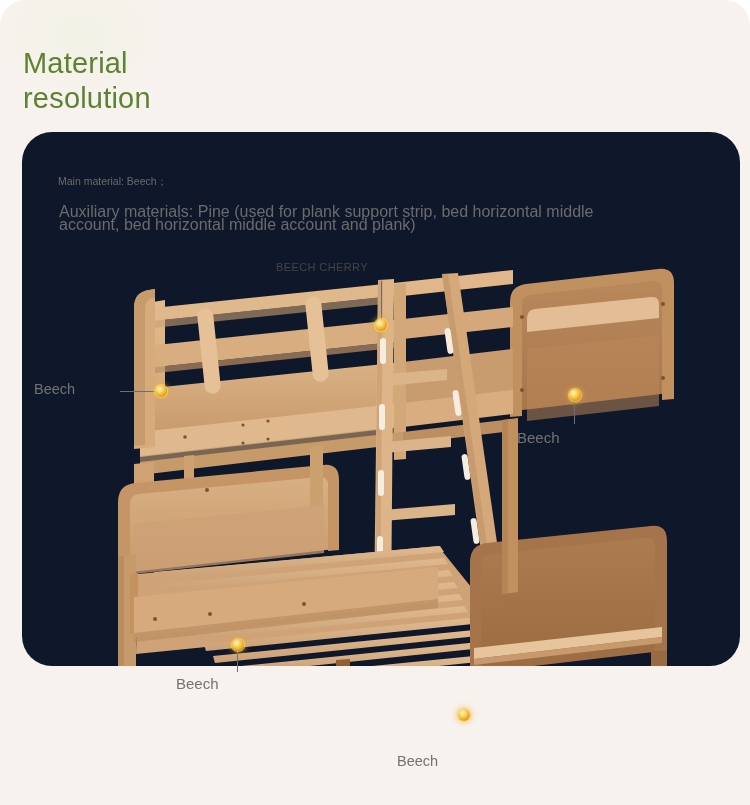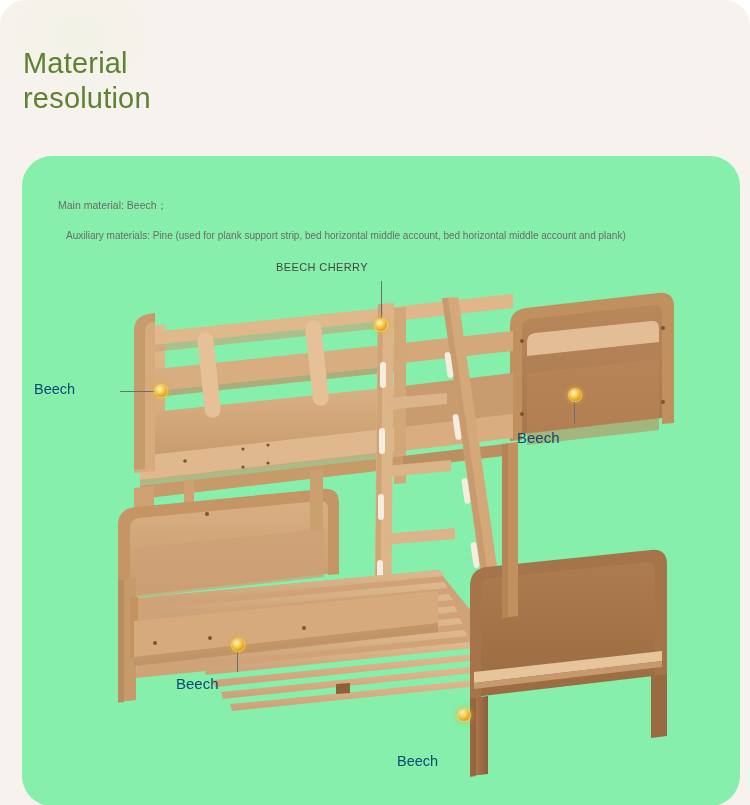--- a/index.html
+++ b/index.html
@@ -25,41 +25,41 @@
     pointer-events:none;
   }
   .heading{
     position:absolute;left:23px;top:46px;
     color:#5d8233;
     font-size:29px;line-height:35px;
     font-weight:400;letter-spacing:.2px;
     white-space:pre-line;
   }
   .card{
-    position:absolute;left:22px;top:156px;
-    width:718px;height:650px;
-    background:#86efac;
+    position:absolute;left:22px;top:132px;
+    width:718px;height:534px;
+    background:#0f172a;
     border-radius:30px;
     overflow:hidden;
   }
   .meta{position:absolute;left:36px;top:42px;width:600px;}
   .meta .m1{
     color:#6b6b6b;font-size:10.5px;line-height:15px;margin:0 0 16px 0;
   }
   .meta .m2{
-    color:#6b6b6b;font-size:10px;line-height:13px;margin:8px;
+    color:#6b6b6b;font-size:16px;line-height:13px;margin:1px;
   }
 
   
   .scene{position:absolute;left:0;top:0;width:718px;height:650px;}
   .scene svg{display:block;width:718px;height:650px;}
 
   
   .lbl{
-    position:absolute;color:#0c4a6e;
+    position:absolute;color:#737373;
     font-size:15px;line-height:16px;white-space:nowrap;
   }
   .lbl.big{font-size:11px;color:#444;letter-spacing:.4px;}
   .lbl-beech-left{left:34px;top:381px;font-size:14.5px;}
   .lbl-beech-right{left:517px;top:430px;}
   .lbl-beech-bottomleft{left:176px;top:676px;}
   .lbl-beech-bottom{left:397px;top:753px;font-size:14.5px;}
   .lbl-beechcherry{left:276px;top:259px;}
 
   .leader{position:absolute;background:#6e6e6e;}

